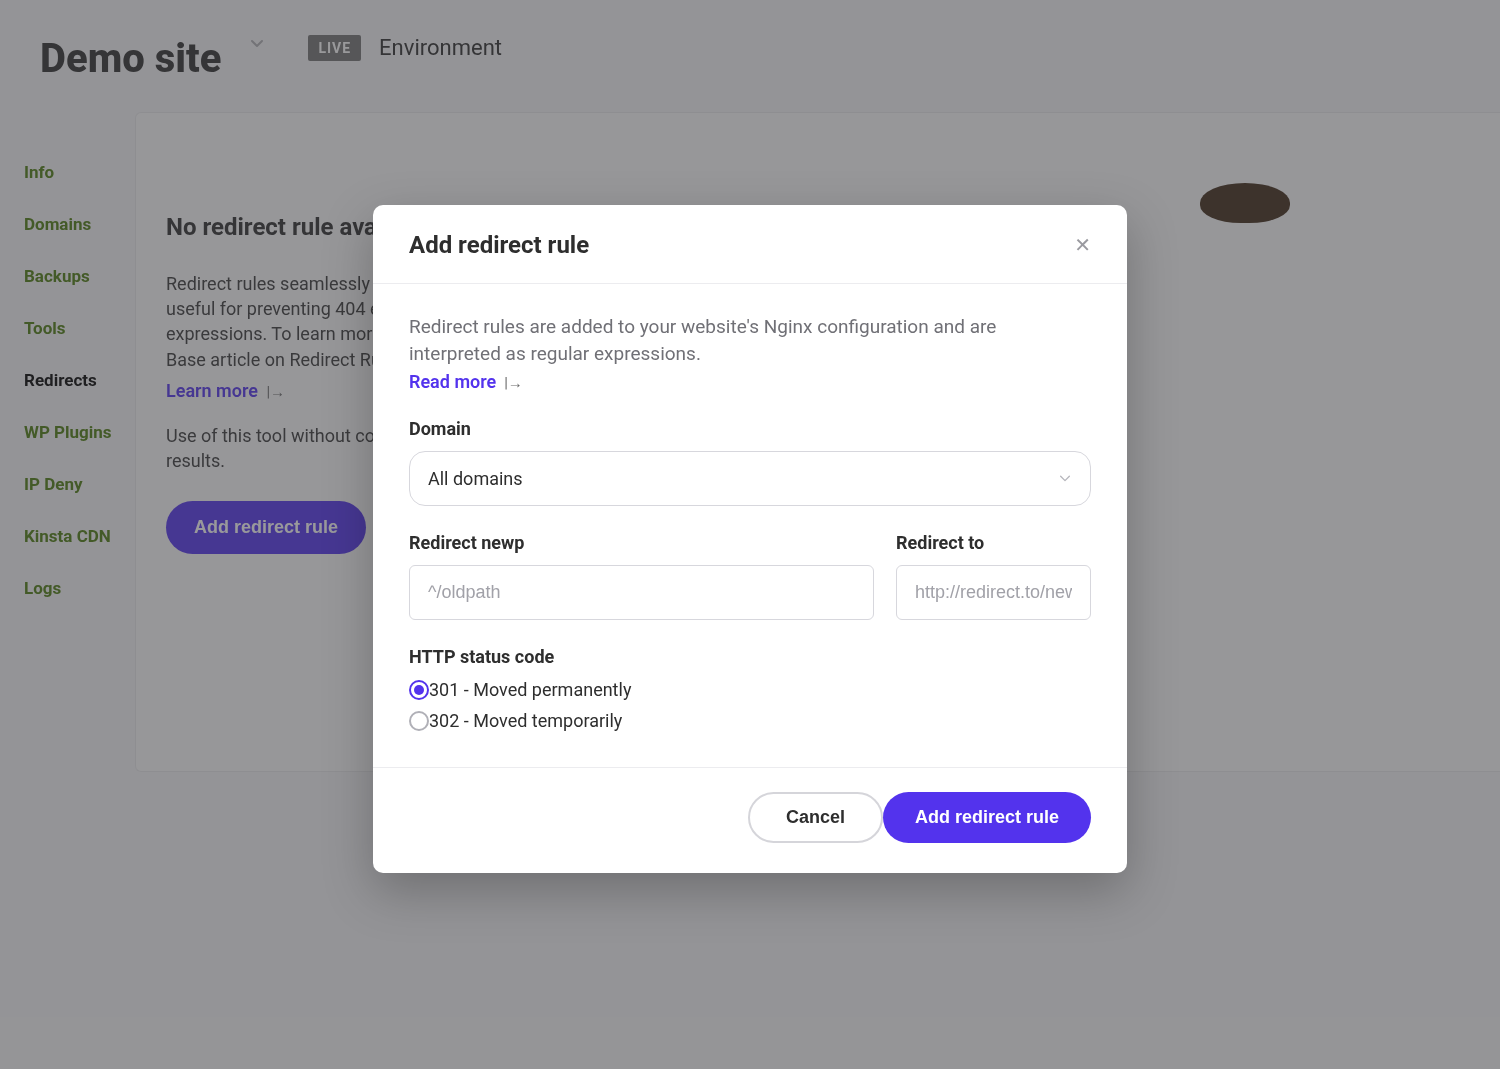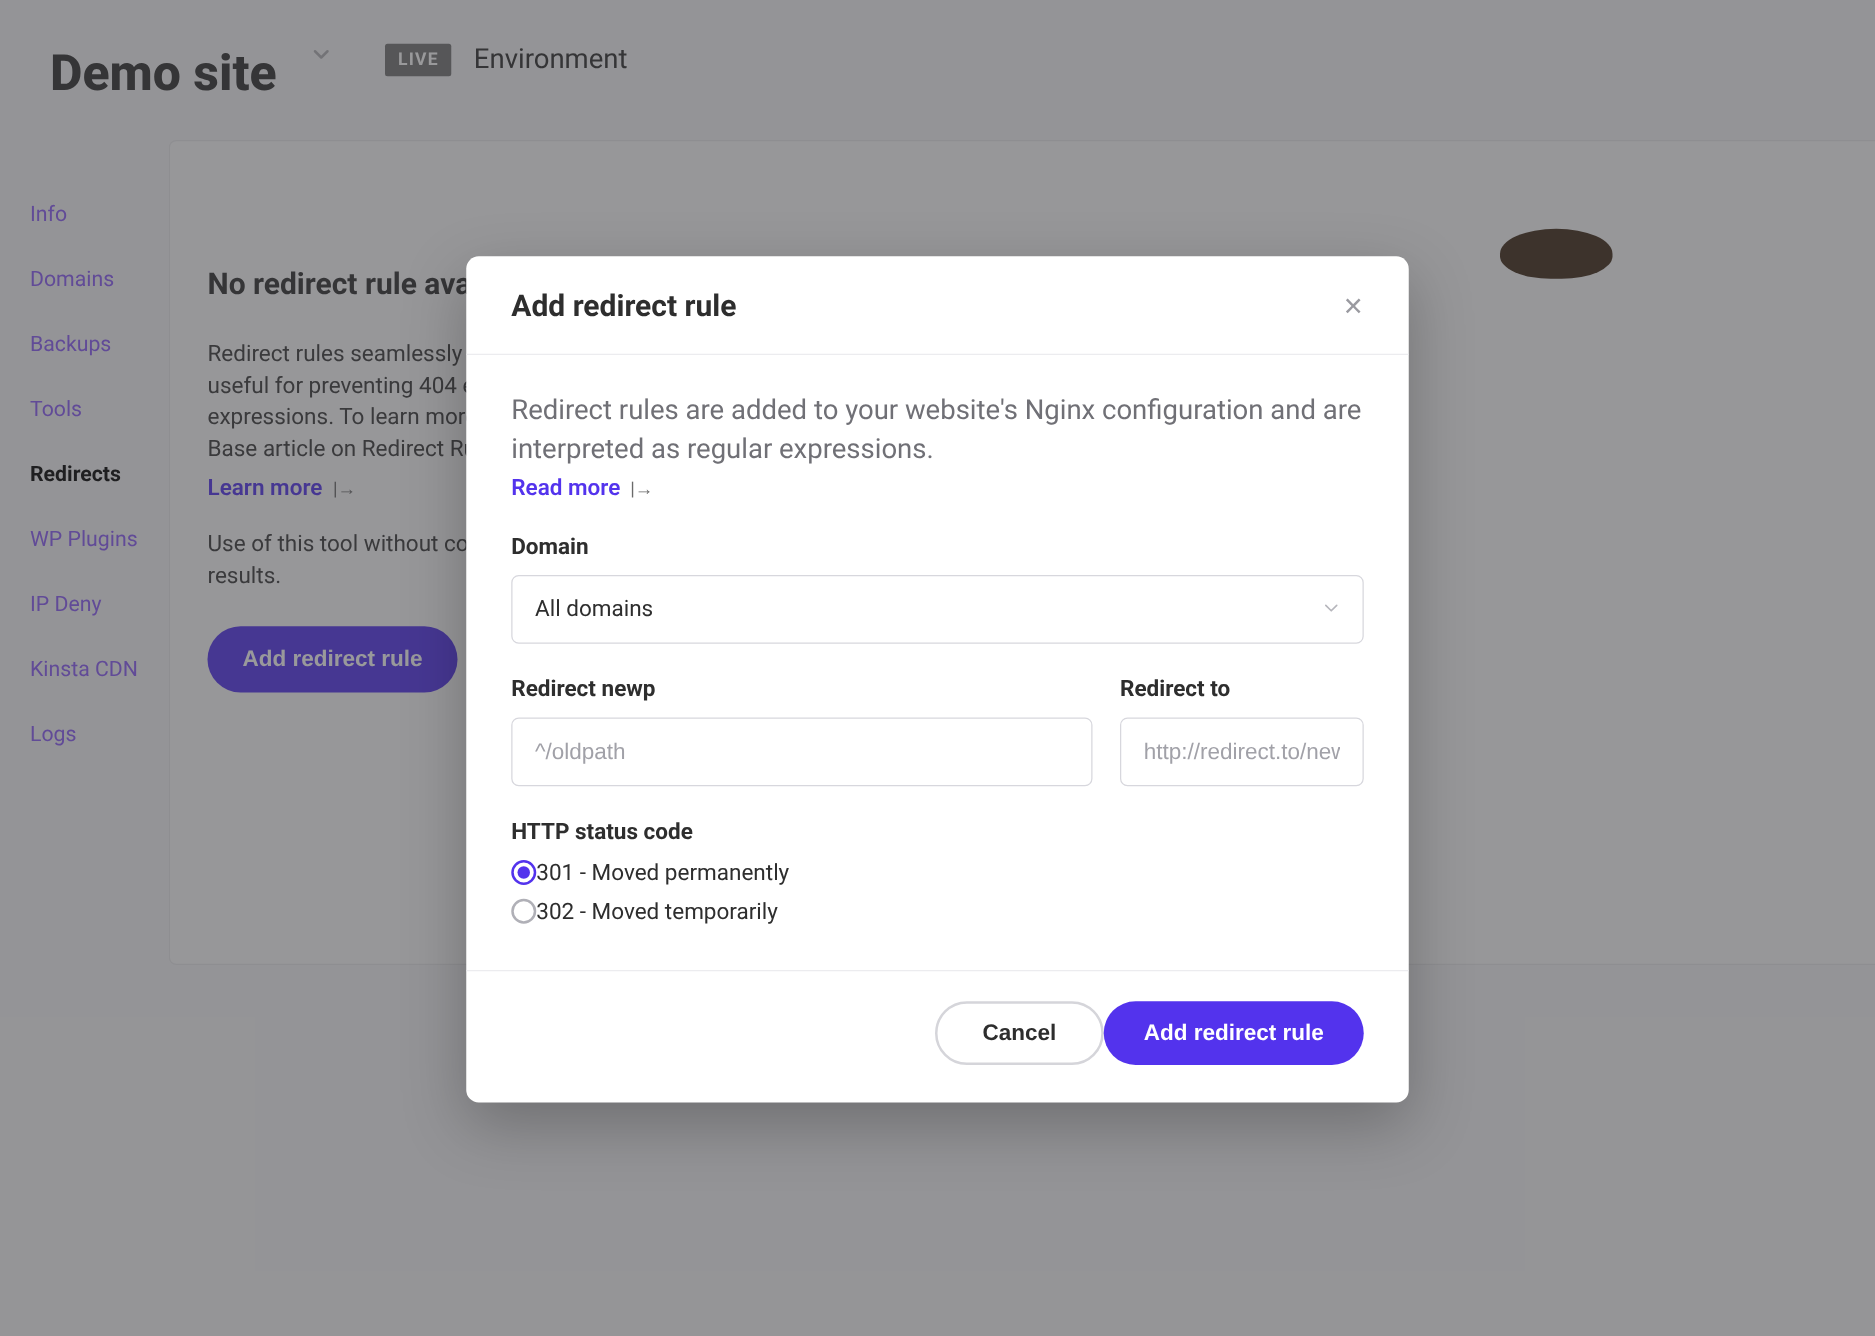--- a/index.html
+++ b/index.html
@@ -54,22 +54,22 @@
   .sidebar {
     width: 130px;
     padding-left: 24px;
     padding-top: 50px;
     display: flex;
     flex-direction: column;
     gap: 32px;
   }
   .sidebar-item {
     font-size: 17px;
-    font-weight: 400;
-    color: #8b5cf6;
+    font-weight: 700;
+    color: #4d7c0f;
     cursor: pointer;
   }
   .sidebar-item.active {
     font-weight: 700;
     color: #000;
   }
   .main-panel {
     margin-left: 5px;
     background: #fafafb;
     border: 1px solid #e9e9eb;
@@ -169,21 +169,21 @@
     font-size: 20px;
     cursor: pointer;
     background: none;
     border: none;
     font-weight: 300;
   }
   .modal-body {
     padding: 30px 36px 12px 36px;
   }
   .modal-desc {
-    font-size: 22px;
+    font-size: 19px;
     color: #707076;
     line-height: 1.4;
     margin-bottom: 4px;
   }
   .read-more-link {
     font-size: 18px;
     color: #5333ed;
     font-weight: 600;
     cursor: pointer;
   }
@@ -193,21 +193,21 @@
   .form-label {
     display: block;
     font-size: 18px;
     font-weight: 700;
     color: #2e2e2e;
     margin-bottom: 12px;
   }
   .select {
     width: 100%;
     border: 1px solid #d7d7dd;
-    border-radius: 6px;
+    border-radius: 16px;
     padding: 16px 18px;
     font-size: 18px;
     color: #2e2e2e;
     display: flex;
     align-items: center;
     justify-content: space-between;
     cursor: pointer;
     background: #fff;
   }
   .select-chevron { color: #b6b6bc; }

